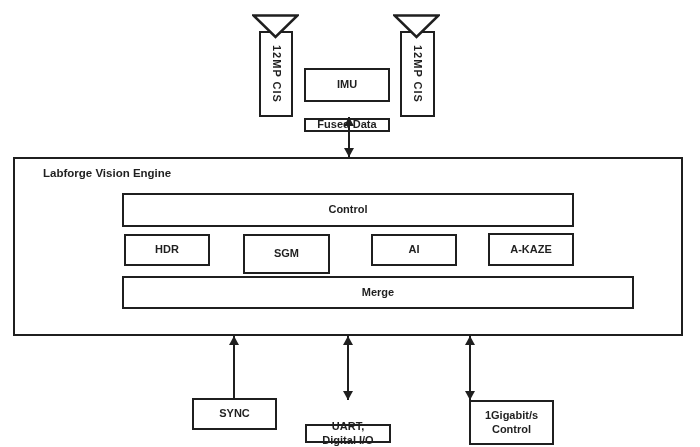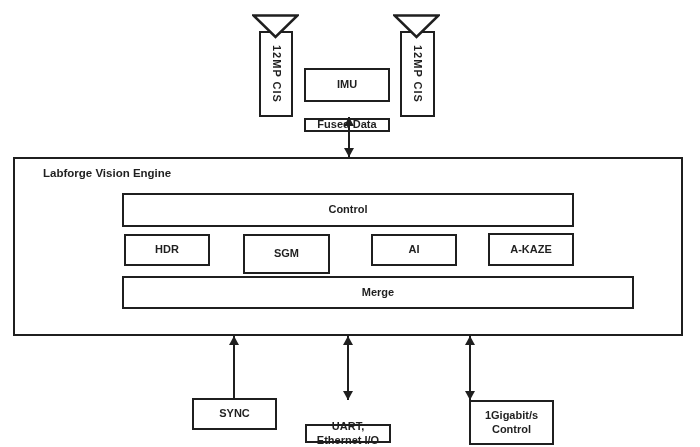--- a/index.html
+++ b/index.html
@@ -167,21 +167,21 @@
     <div class="head head-up"></div>
     <div class="head head-down"></div>
   </div>
 
   <div class="box" id="sync">
     <span>SYNC</span>
   </div>
   <div class="box" id="uart">
     <span class="stack">
       <span>UART,</span>
-      <span>Ethernet I/O</span>
+      <span>Digital I/O</span>
     </span>
   </div>
   <div class="box" id="eth">
     <span class="stack">
       <span>1Gigabit/s</span>
       <span>Control</span>
     </span>
   </div>
 
 </div>

